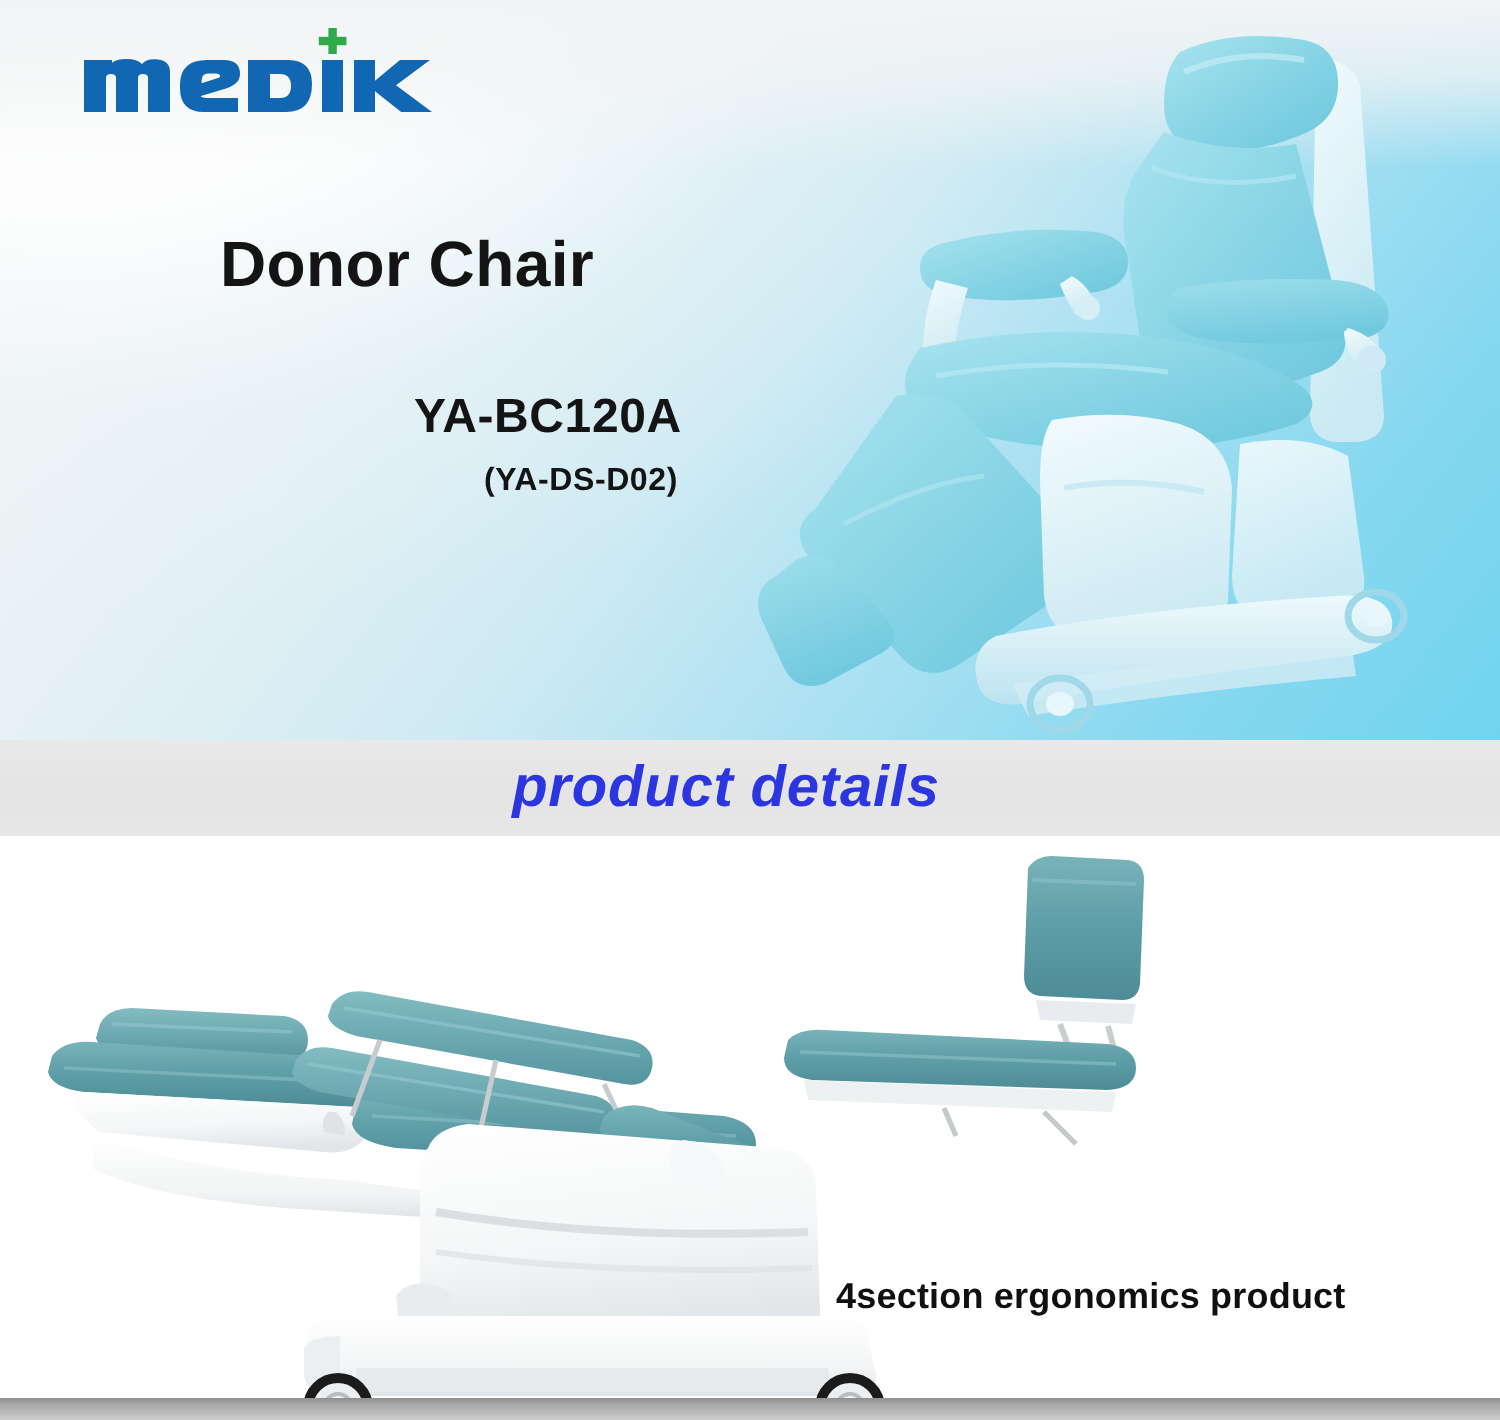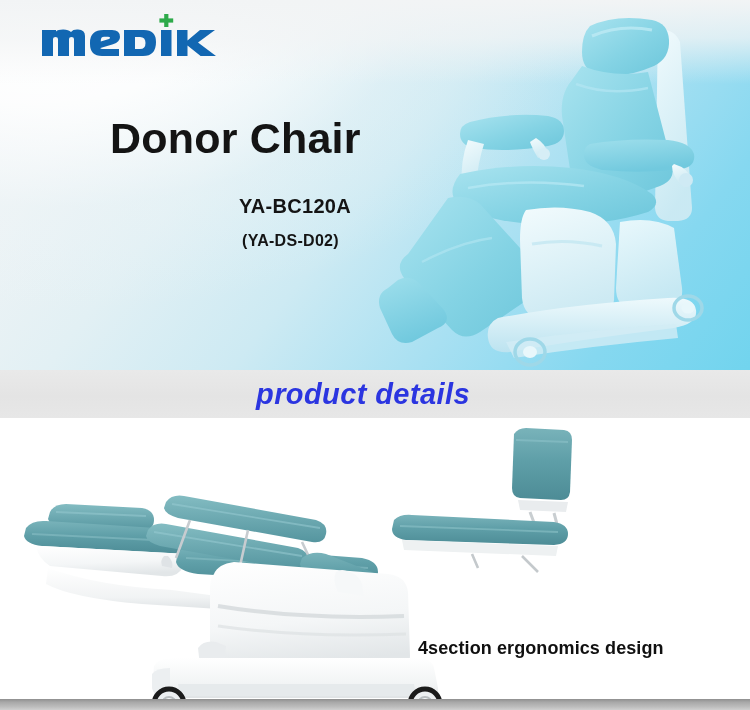--- a/index.html
+++ b/index.html
@@ -48,31 +48,31 @@
     display: flex;
     align-items: flex-end;
   }
   .logo svg { display: block; }
 
   
   .hero-title {
     position: absolute;
     left: 110px;
     top: 114px;
-    font-size: 43px;
+    font-size: 32px;
     font-weight: bold;
     color: #141414;
     letter-spacing: 0.2px;
     white-space: nowrap;
   }
   .hero-model {
     position: absolute;
-    left: 239px;
+    left: 207px;
     top: 195px;
-    font-size: 20px;
+    font-size: 24px;
     font-weight: bold;
     color: #141414;
     letter-spacing: 0.3px;
     white-space: nowrap;
   }
   .hero-model-alt {
     position: absolute;
     left: 242px;
     top: 232px;
     font-size: 16px;
@@ -337,17 +337,17 @@
         </g>
         <g>
           <rect x="408" y="276" width="30" height="12" rx="3" fill="#eceff1"></rect>
           <circle cx="423" cy="288" r="15" fill="none" stroke="#1b1b1b" stroke-width="5"></circle>
           <circle cx="423" cy="288" r="7" fill="#f4f6f7" stroke="#b9bec1" stroke-width="2"></circle>
         </g>
       </svg>
     </div>
   </div>
 
-  <div class="detail-caption">4section ergonomics design</div>
+  <div class="detail-caption">4section ergonomics product</div>
 
   <div class="floor-strip"></div>
 
 </div>
 
 </body></html>

